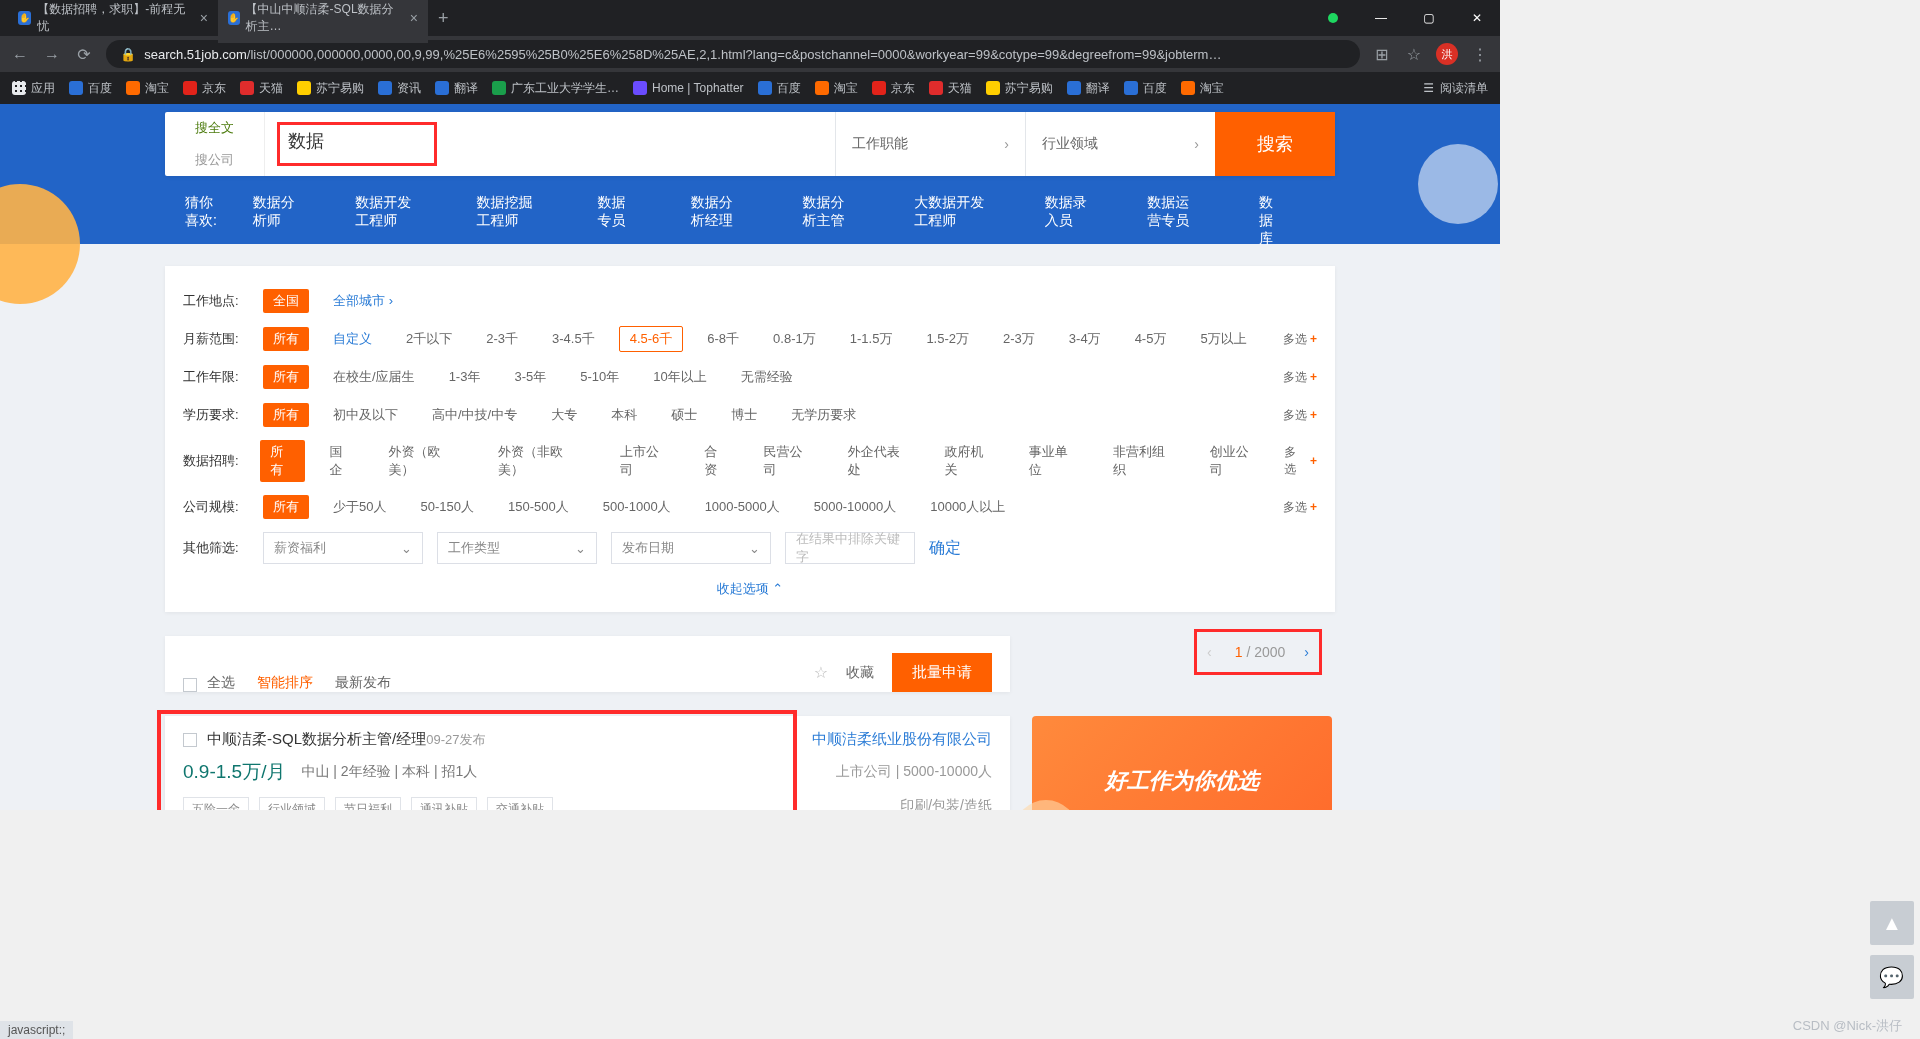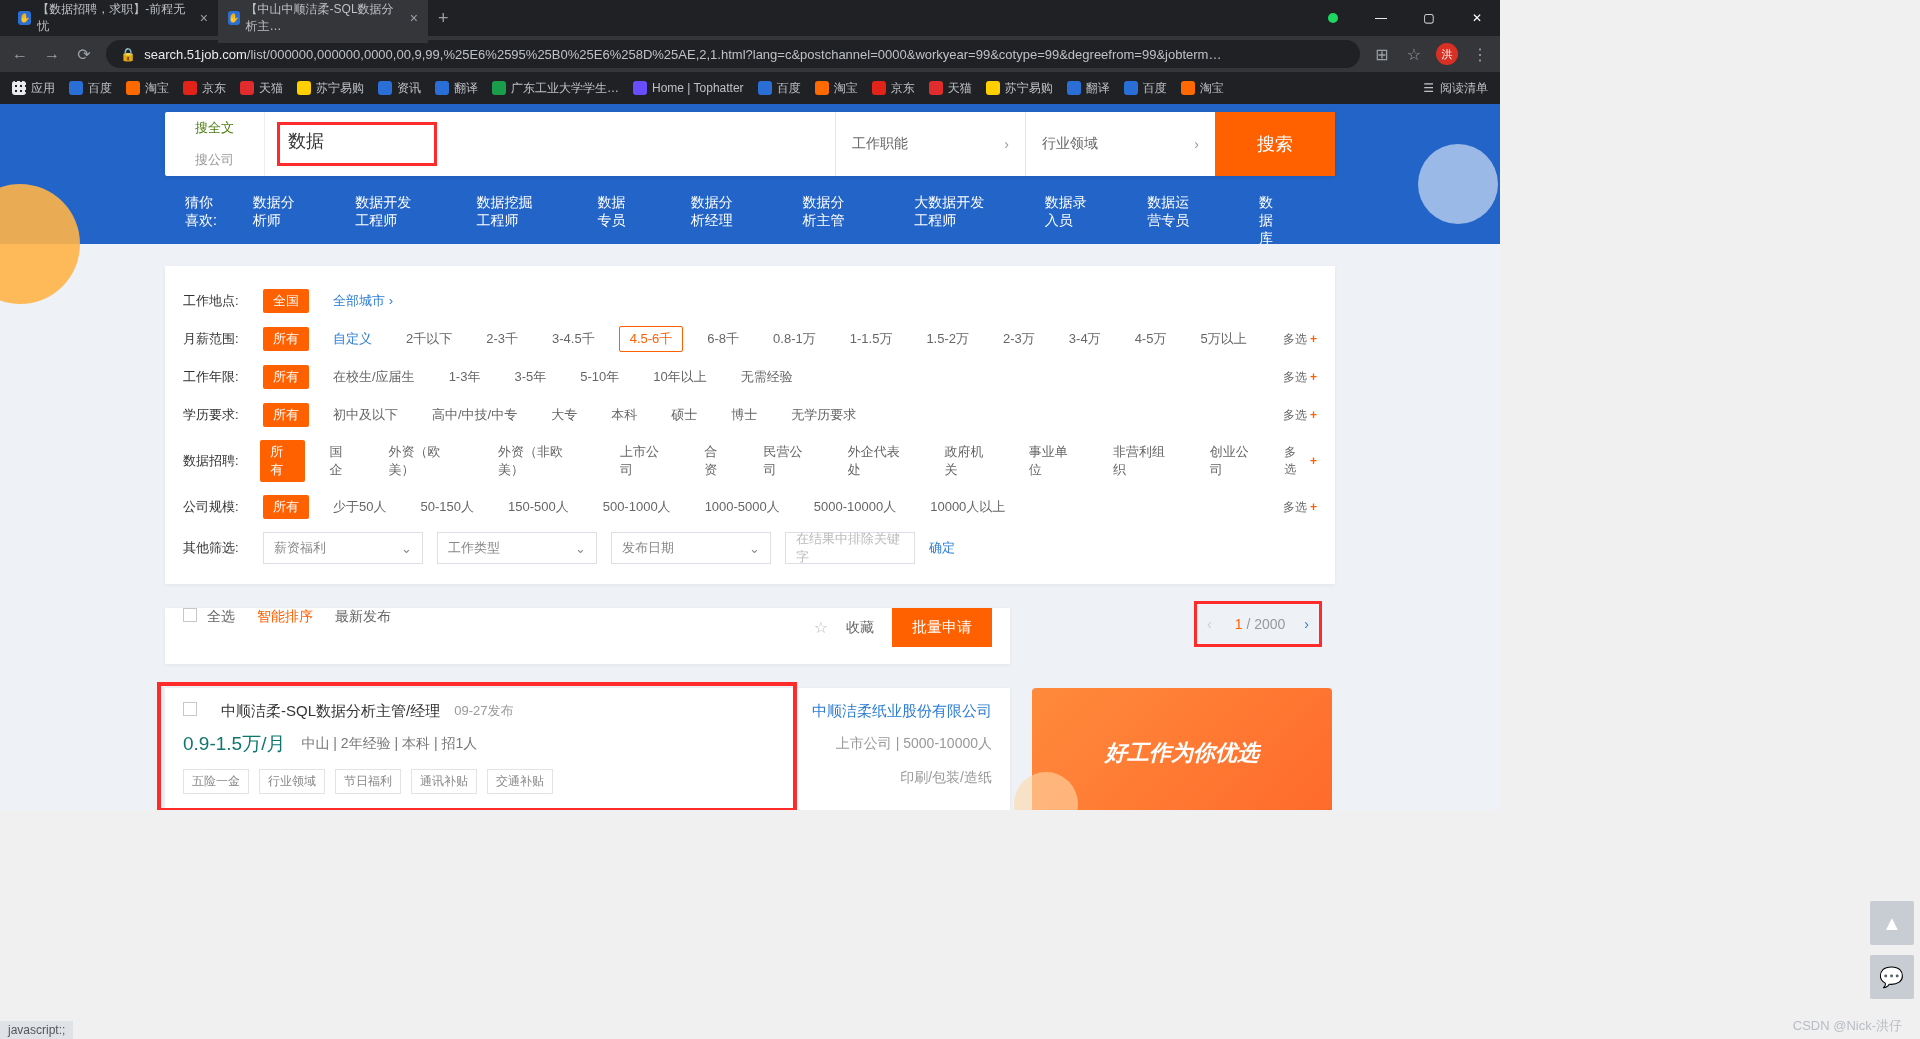--- a/index.html
+++ b/index.html
@@ -49,38 +49,38 @@
 .frow .fl{width:80px;color:#333}
 .tag{padding:3px 10px;margin-right:14px;color:#2b7cd6;border-radius:2px}
 .tag.all{background:#ff6000;color:#fff}
 .tag.link{color:#2b7cd6}
 .tag.plain{color:#666}
 .tag.hot{border:1px solid #ff6000;color:#ff6000}
 .more{margin-left:auto;color:#666;font-size:12px;display:flex;align-items:center;gap:3px}
 .more .plus{color:#ff6000;font-weight:bold}
 .dropdown{border:1px solid #dcdfe6;height:32px;width:160px;display:flex;align-items:center;justify-content:space-between;padding:0 10px;color:#888;font-size:13px;margin-right:14px}
 .exinput{border:1px solid #dcdfe6;height:32px;width:130px;padding:0 10px;color:#bbb;font-size:13px;display:flex;align-items:center;margin-right:14px}
-.okbtn{color:#2b7cd6;font-size:13px}
+.okbtn{color:#2b7cd6;font-size:16px}
 .collapse{text-align:center;color:#2b7cd6;font-size:13px;padding-top:10px}
 
-.toolbar{background:#fff;margin-top:24px;display:flex;align-items:flex-start;height:56px;padding:0 18px;box-shadow:0 1px 4px rgba(0,0,0,.06);width:845px}
+.toolbar{background:#fff;margin-top:24px;display:flex;align-items:flex-end;height:56px;padding:0 18px;box-shadow:0 1px 4px rgba(0,0,0,.06);width:845px}
 .chk{width:14px;height:14px;border:1px solid #c4c9cf;margin-right:10px}
 .tlink{font-size:14px;color:#666;margin-right:22px}
 .tlink.active{color:#ff6000}
 .right{margin-left:auto;display:flex;align-items:center;gap:18px}
 .star{color:#bbb}
 .apply{background:#ff6000;color:#fff;padding:10px 20px;font-size:15px}
 .pager{border:3px solid #ff2b2b;height:46px;display:flex;align-items:center;padding:0 10px;font-size:14px;color:#999;width:128px;margin-left:184px}
 .pager .cur{color:#ff6000;margin:0 4px}
 .row2{display:flex;align-items:flex-start;gap:22px;margin-top:24px}
 
 .jobwrap{width:845px}
 .jobcard{background:#fff;padding:14px 18px 16px;box-shadow:0 1px 4px rgba(0,0,0,.06);position:relative}
 .redbox{position:absolute;border:4px solid #ff2b2b;top:-6px;left:-8px;width:640px;height:130px;pointer-events:none}
-.jobhead{display:flex;align-items:flex-start;gap:14px}
+.jobhead{display:flex;align-items:center;}
 .jobtitle{color:#333;font-size:15px}
 .jobdate{color:#999;font-size:13px}
 .company{margin-left:auto;color:#2b7cd6;font-size:15px}
 .jobline2{display:flex;align-items:center;margin-top:10px}
 .salary{color:#0f766e;font-size:19px;margin-right:16px}
 .meta{color:#777;font-size:14px}
 .coinfo{margin-left:auto;color:#999;font-size:14px}
 .tags{display:flex;gap:10px;margin-top:12px}
 .btag{border:1px solid #e0e3e8;color:#888;font-size:12px;padding:3px 8px}
 .industry{margin-left:auto;color:#999;font-size:14px}
@@ -284,20 +284,21 @@
             <span>工作类型</span>
             <span>⌄</span>
           </span>
         <span class="dropdown">
             <span>发布日期</span>
             <span>⌄</span>
           </span>
         <span class="exinput">在结果中排除关键字</span>
         <span class="okbtn">确定</span>
       </div>
+      <div class="collapse"><span>收起选项</span> <span>⌃</span></div>
     </div>
 
     <div style="display:flex;align-items:center">
       <div class="toolbar">
         <span class="chk"></span>
         <span class="tlink">全选</span>
         <span class="tlink active">智能排序</span>
         <span class="tlink">最新发布</span>
         <div class="right">
           <span class="star">☆</span>

